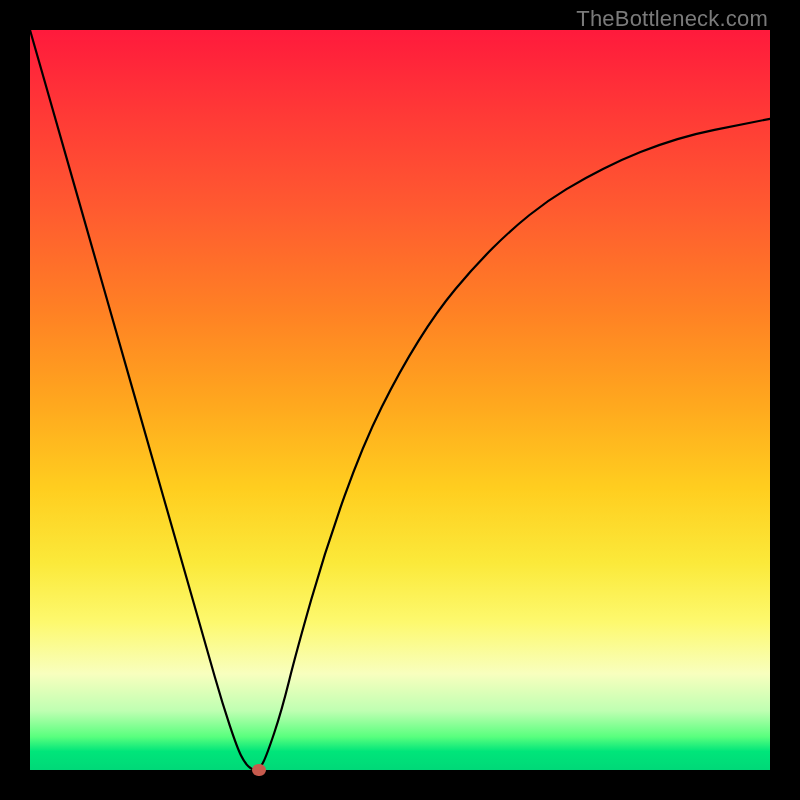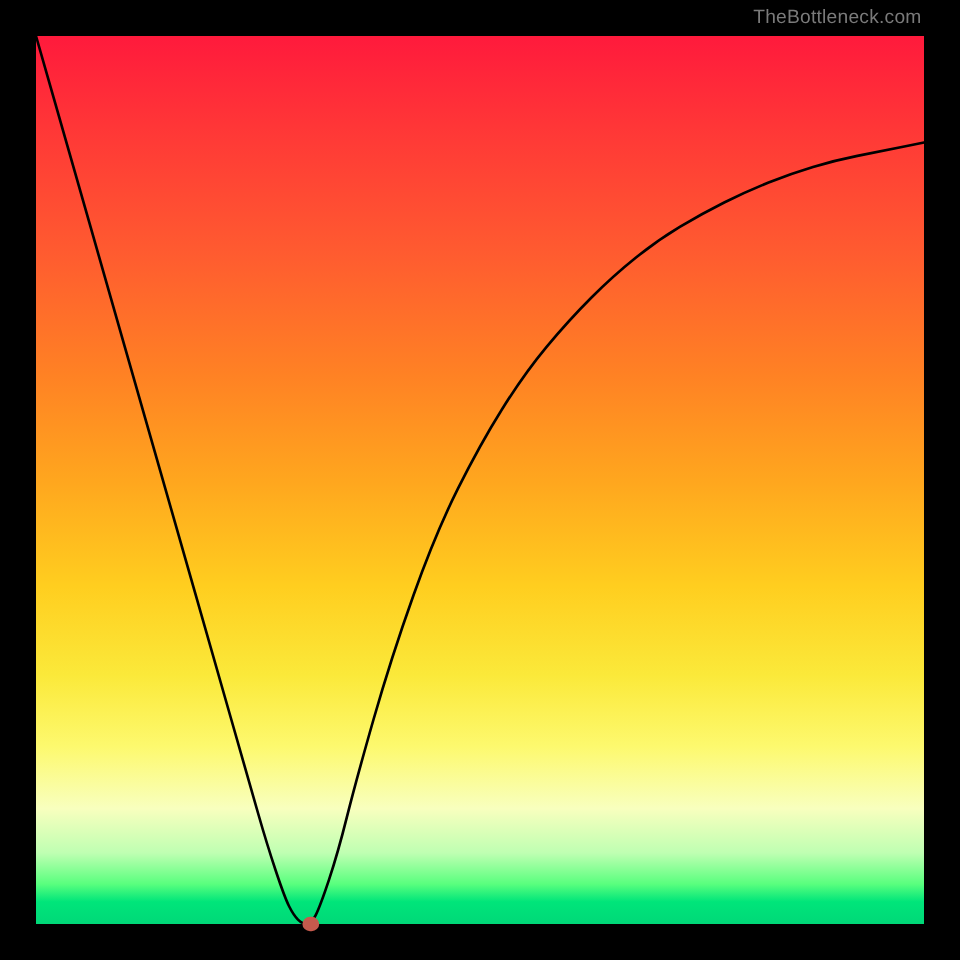--- a/index.html
+++ b/index.html
@@ -39,21 +39,21 @@
       #59ff7e 95.5%,
       #00e57a 97.5%,
       #00d878 100%
     );
   }
   .watermark {
     position: absolute;
     top: 6px;
     right: 32px;
     color: #7a7a7a;
-    font-size: 16px;
+    font-size: 22px;
     font-weight: 500;
     letter-spacing: 0.2px;
     user-select: none;
   }
   svg.curve {
     position: absolute;
     left: 0;
     top: 0;
     width: 740px;
     height: 740px;

